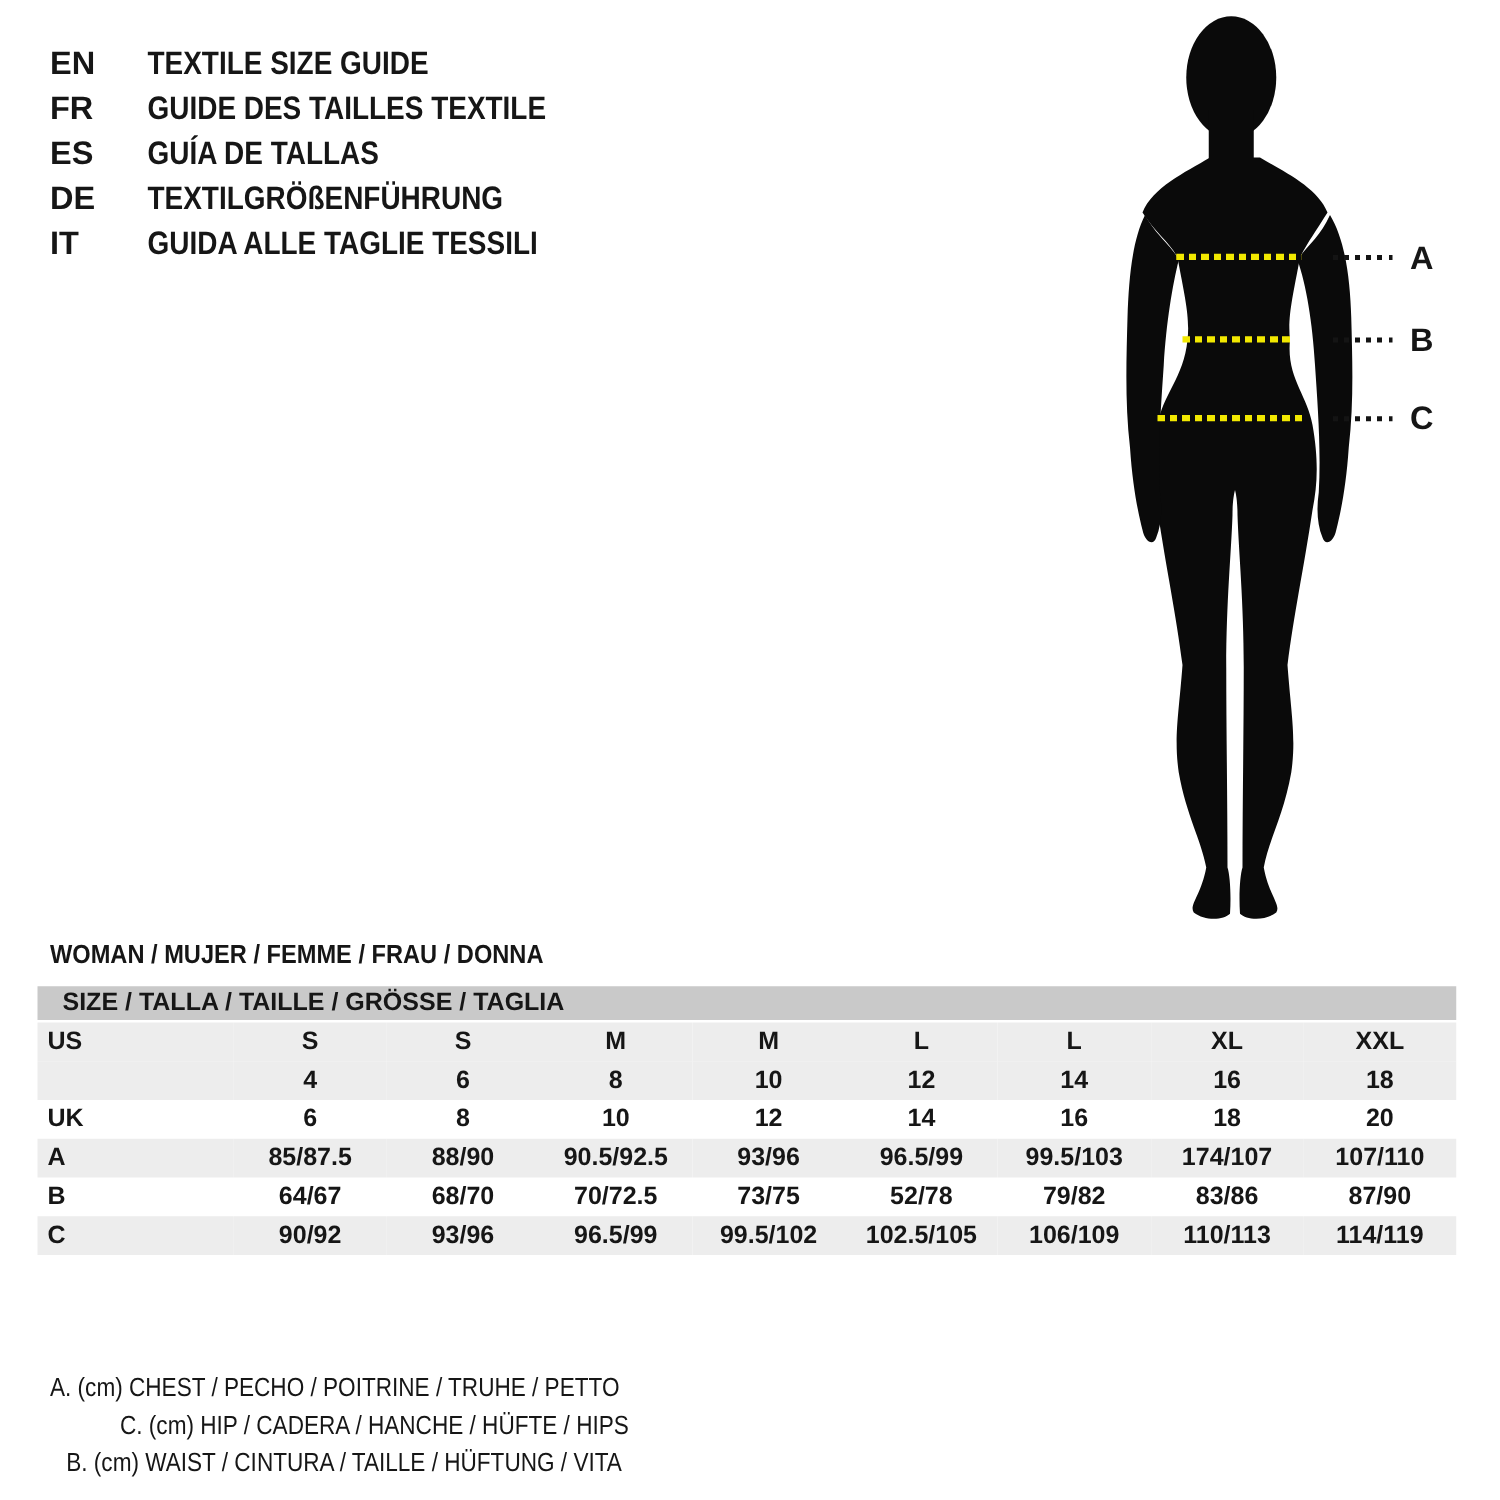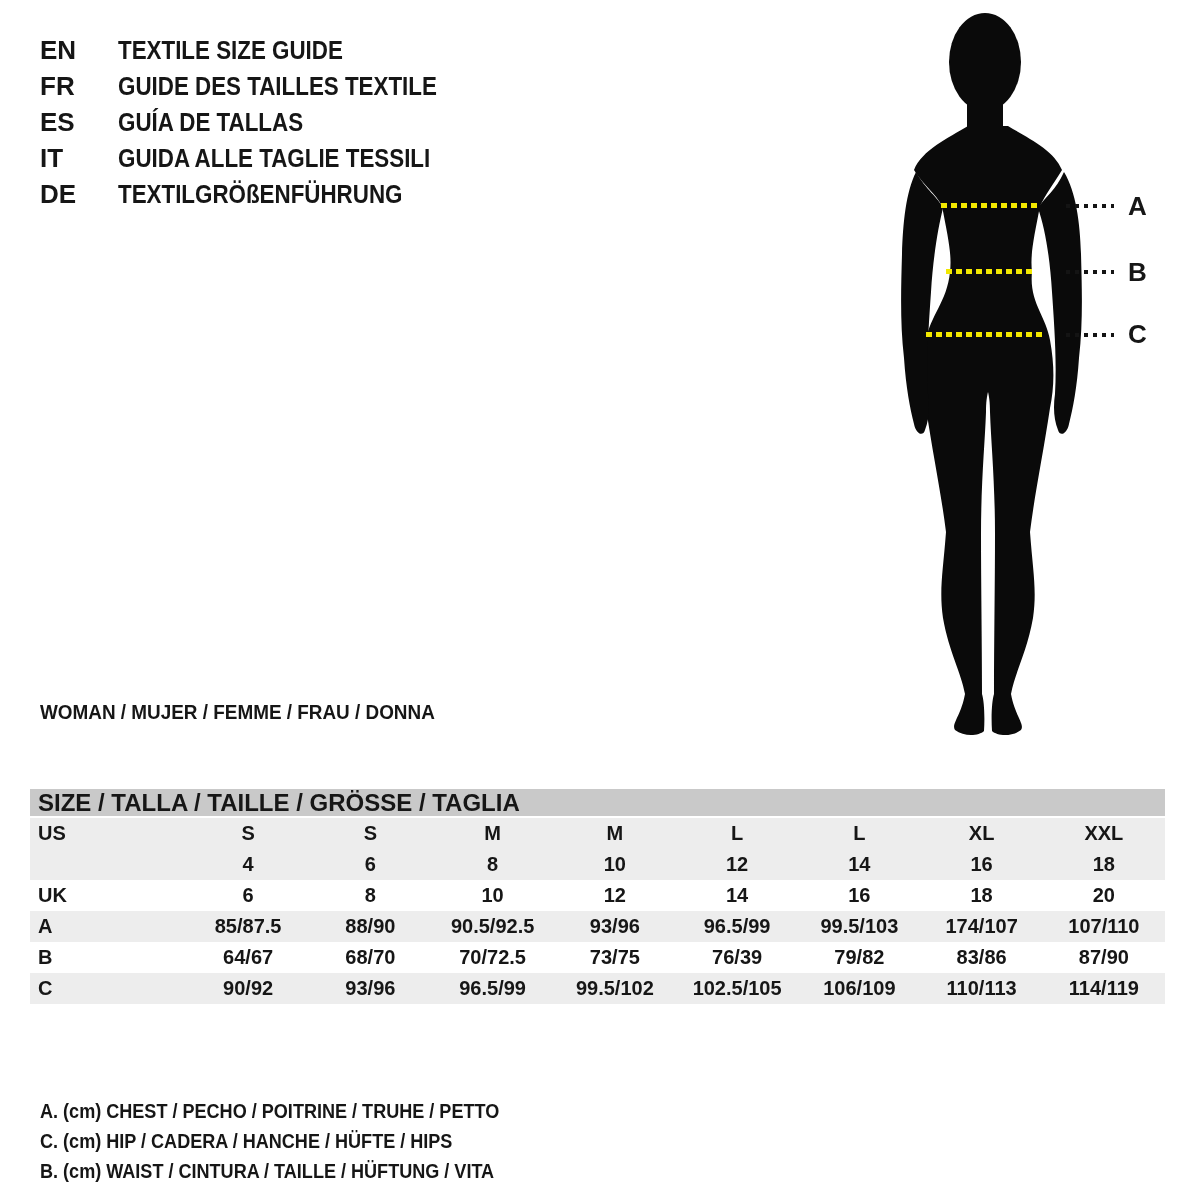--- a/index.html
+++ b/index.html
@@ -22,58 +22,58 @@
   .dash-a{left:941px;top:203px;width:100px;}
   .dots-a{left:1066px;top:204px;width:48px;}
   .lbl-a{left:1128px;top:193px;}
   .dash-b{left:946px;top:269px;width:88px;}
   .dots-b{left:1066px;top:270px;width:48px;}
   .lbl-b{left:1128px;top:259px;}
   .dash-c{left:926px;top:332px;width:118px;}
   .dots-c{left:1066px;top:333px;width:48px;}
   .lbl-c{left:1128px;top:321px;}
   
-  .section-title{position:absolute;left:40px;top:700px;font-size:21px;font-weight:bold;}
+  .section-title{position:absolute;left:40px;top:752px;font-size:21px;font-weight:bold;}
   
   .size-table-wrap{position:absolute;left:30px;top:789px;width:1135px;}
   .table-header{height:27px;line-height:27px;background:var(--headerbg);
-    font-size:24px;font-weight:bold;padding-left:8px;margin-bottom:2px;}
+    font-size:20px;font-weight:bold;padding-left:20px;margin-bottom:2px;}
   table.size-table{width:100%;table-layout:fixed;border-collapse:collapse;}
   table.size-table td{height:31px;padding:0;font-size:20px;font-weight:bold;text-align:center;white-space:nowrap;}
   table.size-table td.rowlabel{text-align:left;padding-left:8px;}
   tr.shaded{background:var(--rowshade);}
   
   .legend{position:absolute;left:40px;top:1096px;}
-  .legend-line{height:30px;line-height:30px;font-size:21px;font-weight:bold;}
+  .legend-line{height:30px;line-height:30px;font-size:21px;font-weight:normal;text-align:right;}
 </style>
 </head>
 <body>
 
 <div class="page" style="--bg: #ffffff; --text: #161616; --headerbg: #c9c9c9; --rowshade: #ededed; --sil: #0a0a0a; --yellow: #f2e800; --dot: #141414;">
 
   <div class="lang-list">
       <div class="lang-row">
         <span class="lang-code">EN</span>
         <span class="cond">TEXTILE SIZE GUIDE</span>
       </div>
       <div class="lang-row">
         <span class="lang-code">FR</span>
         <span class="cond">GUIDE DES TAILLES TEXTILE</span>
       </div>
       <div class="lang-row">
         <span class="lang-code">ES</span>
         <span class="cond">GUÍA DE TALLAS</span>
       </div>
       <div class="lang-row">
+        <span class="lang-code">DE</span>
+        <span class="cond">TEXTILGRÖßENFÜHRUNG</span>
+      </div>
+      <div class="lang-row">
         <span class="lang-code">IT</span>
         <span class="cond">GUIDA ALLE TAGLIE TESSILI</span>
-      </div>
-      <div class="lang-row">
-        <span class="lang-code">DE</span>
-        <span class="cond">TEXTILGRÖßENFÜHRUNG</span>
       </div>
     </div>
 
   <svg class="figure-svg" viewBox="0 0 240 740" xmlns="http://www.w3.org/2000/svg" aria-hidden="true">
     <g fill="var(--sil)">
       <ellipse cx="125" cy="62" rx="36" ry="49"></ellipse>
       <rect x="107" y="88" width="36" height="58"></rect>
       <path d="
         M 108,126
         C 88,138 62,150 54,170
@@ -204,21 +204,21 @@
             <td>99.5/103</td>
             <td>174/107</td>
             <td>107/110</td>
           </tr>
           <tr>
             <td class="rowlabel">B</td>
             <td>64/67</td>
             <td>68/70</td>
             <td>70/72.5</td>
             <td>73/75</td>
-            <td>76/39</td>
+            <td>52/78</td>
             <td>79/82</td>
             <td>83/86</td>
             <td>87/90</td>
           </tr>
           <tr class="shaded">
             <td class="rowlabel">C</td>
             <td>90/92</td>
             <td>93/96</td>
             <td>96.5/99</td>
             <td>99.5/102</td>

